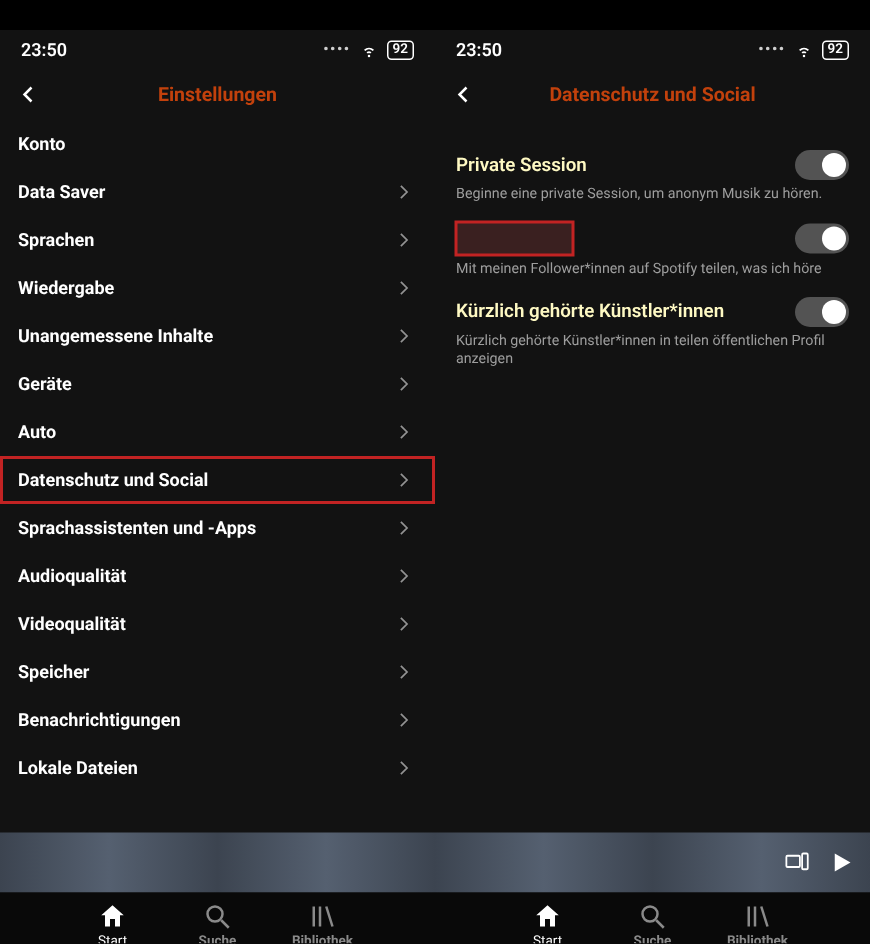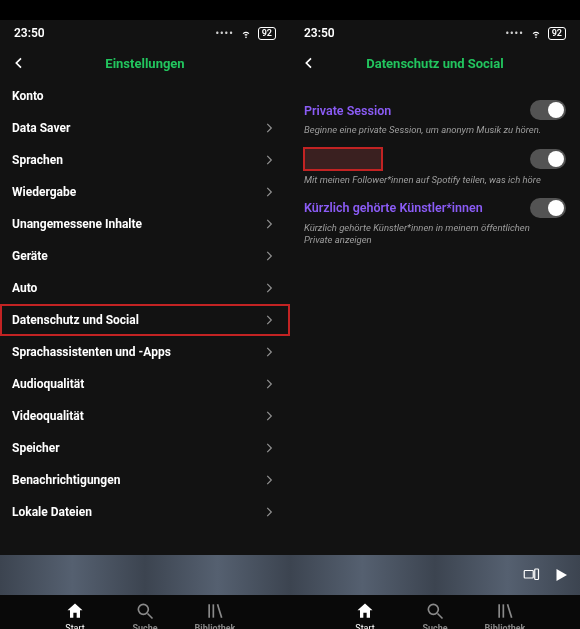--- a/index.html
+++ b/index.html
@@ -39,21 +39,21 @@
     border:1px solid #fff; border-radius:3px;
     padding:0 3px; font-size:9px; line-height:11px;
   }
   
   .app-header {
     height: 34px;
     display:flex;
     align-items:center;
     justify-content:center;
     position:relative;
-    color:#22c55e;
+    color:#c2410c;
     font-size:13px;
     font-weight:700;
   }
   .back-btn {
     position:absolute; left:8px; top:6px;
     width:22px; height:22px;
     display:flex; align-items:center; justify-content:center;
     color:#fff;
   }
   
@@ -81,28 +81,27 @@
   .priv-content {
     padding: 8px 14px 0 14px;
     color:#fff;
   }
   .priv-row {
     display:flex;
     align-items:center;
     justify-content:space-between;
     margin-top: 12px;
   }
-  .priv-title { font-size:12.5px; font-weight:600; color:#8b5cf6; }
+  .priv-title { font-size:12.5px; font-weight:600; color:#fef9c3; }
   .priv-desc {
     font-size:9.5px;
     color:#9e9e9e;
     margin-top:4px;
     line-height:1.25;
     padding-right: 10px;
-    font-style: italic;
   }
   .toggle {
     width:36px; height:20px;
     background:#535353;
     border-radius:10px;
     position:relative;
     flex-shrink:0;
   }
   .toggle::after {
     content:"";
@@ -357,21 +356,21 @@
       <div class="priv-row">
         <span class="redact-box"></span>
         <span class="toggle"></span>
       </div>
       <div class="priv-desc">Mit meinen Follower*innen auf Spotify teilen, was ich höre</div>
 
       <div class="priv-row">
         <span class="priv-title">Kürzlich gehörte Künstler*innen</span>
         <span class="toggle"></span>
       </div>
-      <div class="priv-desc">Kürzlich gehörte Künstler*innen in meinem öffentlichen Private anzeigen</div>
+      <div class="priv-desc">Kürzlich gehörte Künstler*innen in teilen öffentlichen Profil anzeigen</div>
 
     </div>
 
     <div style="flex:1"></div>
 
     <div class="now-playing">
       <span class="np-icon">
         <svg viewBox="0 0 24 24" width="18" height="18" fill="none" stroke="#fff" stroke-width="1.6">
             <rect x="3" y="6" width="12" height="10" rx="1"></rect>
             <rect x="17" y="4" width="5" height="14" rx="1"></rect>

